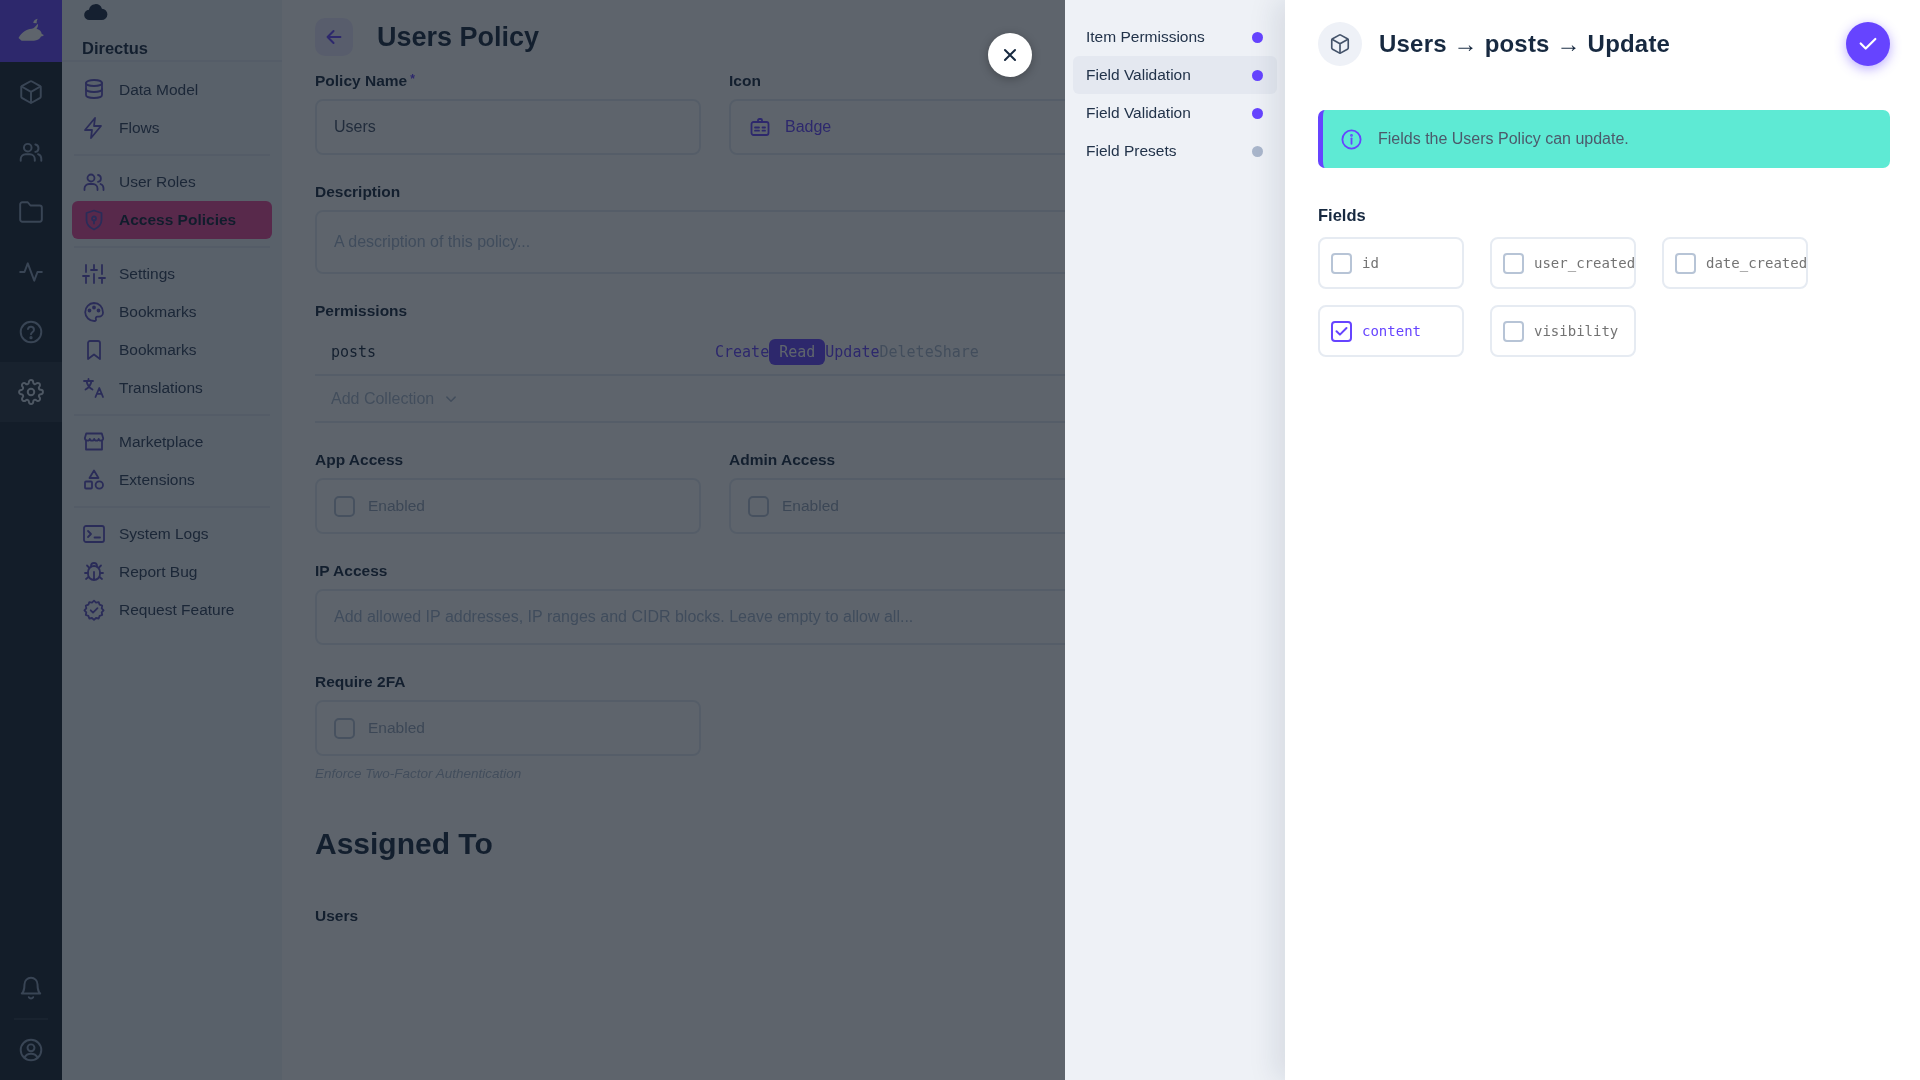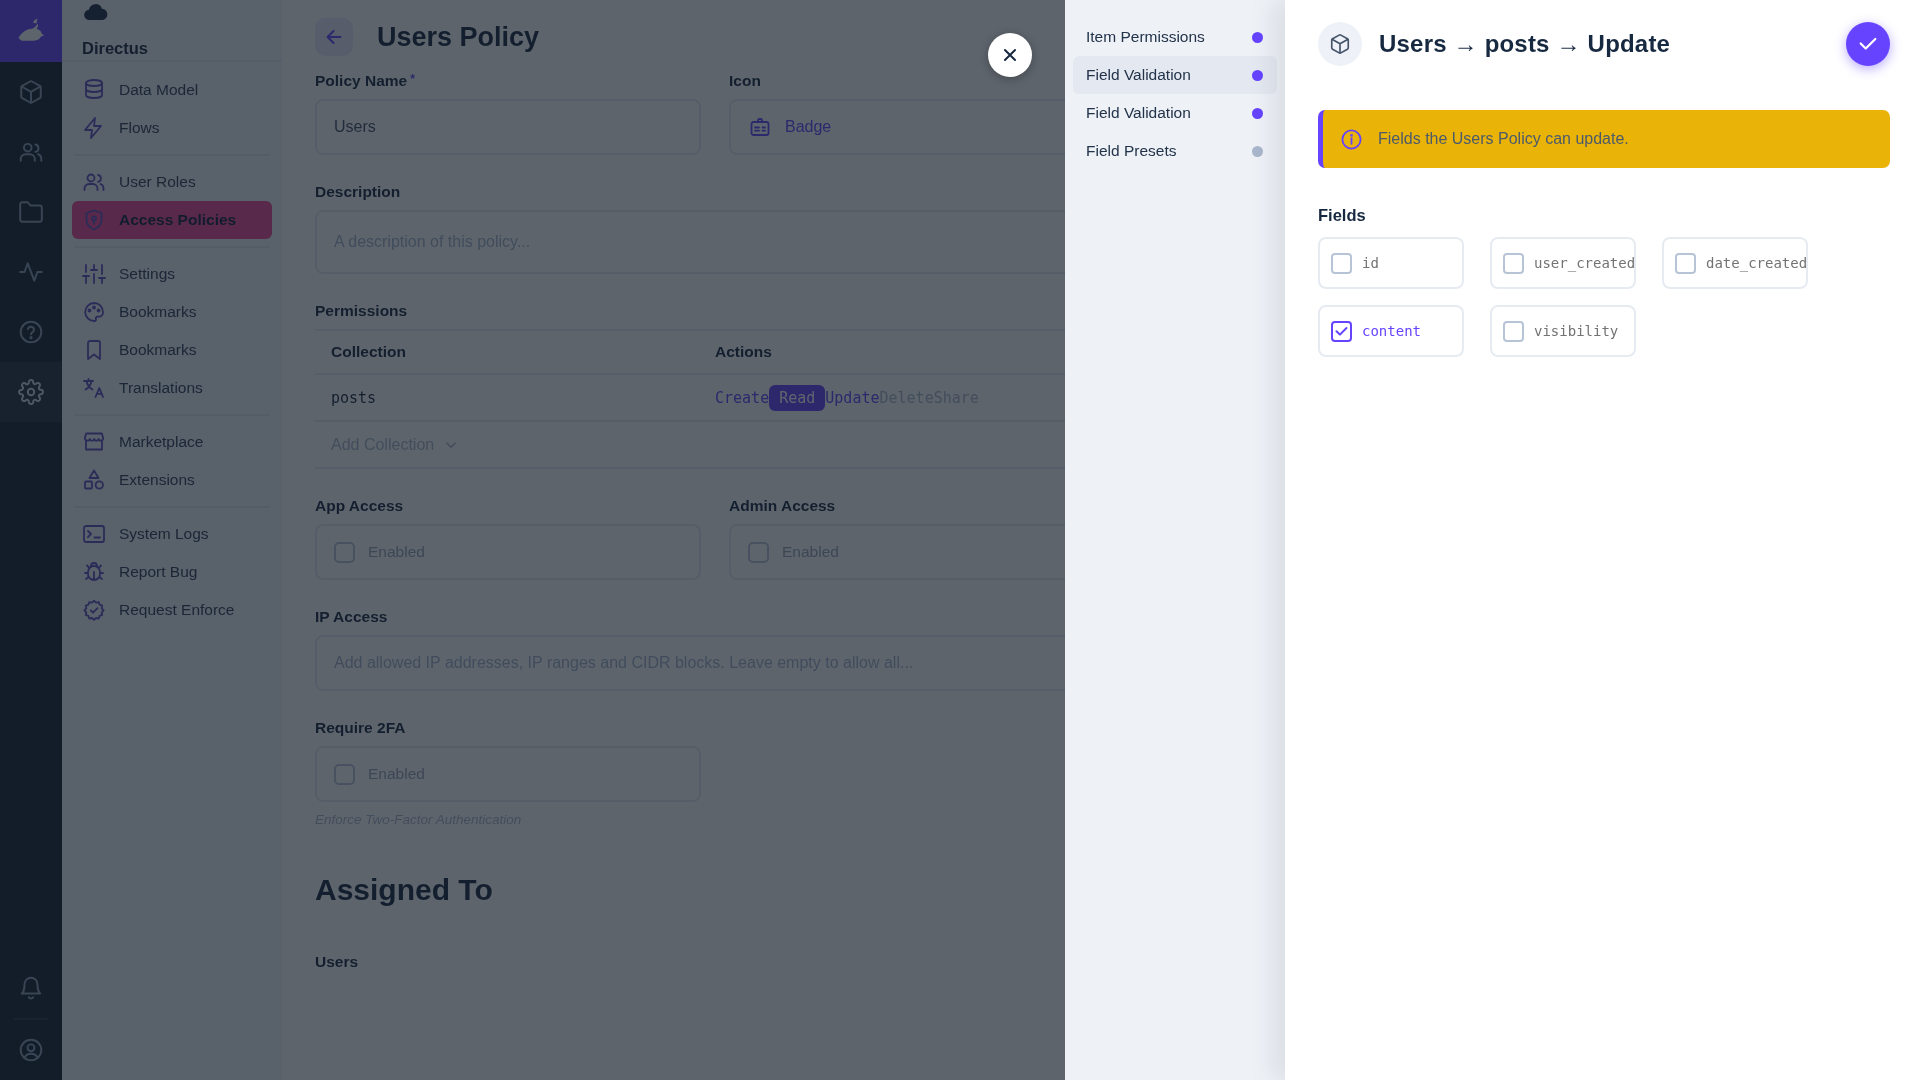--- a/index.html
+++ b/index.html
@@ -94,21 +94,21 @@
 
   
   .drawer { position:absolute; left:1285px; right:0; top:0; bottom:0; background:#fff; z-index:20;
             padding:22px 30px 0 33px; box-shadow:-10px 0 26px rgba(23,41,64,.10); }
   .d-head { display:flex; align-items:center; }
   .d-chip { width:44px; height:44px; border-radius:50%; background:#eef1f7; color:#44536a;
             display:grid; place-items:center; flex:none; }
   .d-title { margin-left:17px; font-size:24px; font-weight:700; color:#172940; letter-spacing:.2px; }
   .d-save { margin-left:auto; width:44px; height:44px; border-radius:50%; background:#6644ff; border:none;
             color:#fff; display:grid; place-items:center; cursor:pointer; box-shadow:0 3px 12px rgba(102,68,255,.45); }
-  .d-banner { margin-top:44px; height:58px; background:#eab308; border-left:5px solid #6644ff; border-radius:7px;
+  .d-banner { margin-top:44px; height:58px; background:#5eead4; border-left:5px solid #6644ff; border-radius:7px;
               display:flex; align-items:center; padding:0 17px; gap:15px; }
   .d-banner .ic { color:#6644ff; flex:none; }
   .d-banner-text { font-size:16px; color:#4c5a6b; }
   .d-fields-label { margin-top:38px; font-size:16.5px; font-weight:700; color:#172940; }
   .d-grid { margin-top:12px; display:grid; grid-template-columns:repeat(3,146px); gap:16px 26px; }
   .d-card { height:52px; border:2px solid #e6ebf2; border-radius:8px; background:#fff;
             display:flex; align-items:center; padding:0 11px; gap:10px; cursor:pointer; }
   .d-card .cbox { border-radius:4px; }
   .d-card .d-label { font-family:"DejaVu Sans Mono", monospace; font-size:14px; color:#737373; white-space:nowrap; }
   .d-card.checked .cbox { border-color:#6644ff; color:#6644ff; }
@@ -323,21 +323,21 @@
         </span>
       <span>Report Bug</span>
     </div>
     <div class="sb-item">
       <span class="ic">
           <svg class="i" width="24" height="24" viewBox="0 0 24 24" fill="none" stroke="currentColor" stroke-width="1.8" stroke-linecap="round" stroke-linejoin="round">
             <path d="M12 2.7l2 1.9 2.7-.5.9 2.6 2.6.9-.5 2.7 1.9 2-1.9 2 .5 2.7-2.6.9-.9 2.6-2.7-.5-2 1.9-2-1.9-2.7.5-.9-2.6-2.6-.9.5-2.7-1.9-2 1.9-2-.5-2.7 2.6-.9.9-2.6 2.7.5z"></path>
             <path d="M8.7 12.3l2.3 2.3 4.5-4.5"></path>
           </svg>
         </span>
-      <span>Request Enforce</span>
+      <span>Request Feature</span>
     </div>
   </nav>
 </aside>
 
 <main class="content">
   <div class="page-head">
     <button class="back-btn">
       <span>
           <svg class="i" width="22" height="22" viewBox="0 0 24 24" fill="none" stroke="currentColor" stroke-width="2.2" stroke-linecap="round" stroke-linejoin="round">
             <path d="M19 12H5M11.5 18.5 5 12l6.5-6.5"></path>
@@ -369,24 +369,20 @@
     </div>
 
     <div class="field">
       <div class="flabel">Description</div>
       <input class="finput tall" type="text" placeholder="A description of this policy..." style="">
     </div>
 
     <div class="field">
       <div class="flabel">Permissions</div>
       <div class="ptable">
-        <div class="prow head">
-          <div>Collection</div>
-          <div>Actions</div>
-        </div>
         <div class="prow item">
           <div class="mono">posts</div>
           <div class="actions-cell">
             <button class="pill custom">Create</button>
             <button class="pill full">Read</button>
             <button class="pill custom">Update</button>
             <button class="pill none">Delete</button>
             <button class="pill none">Share</button>
           </div>
         </div>

